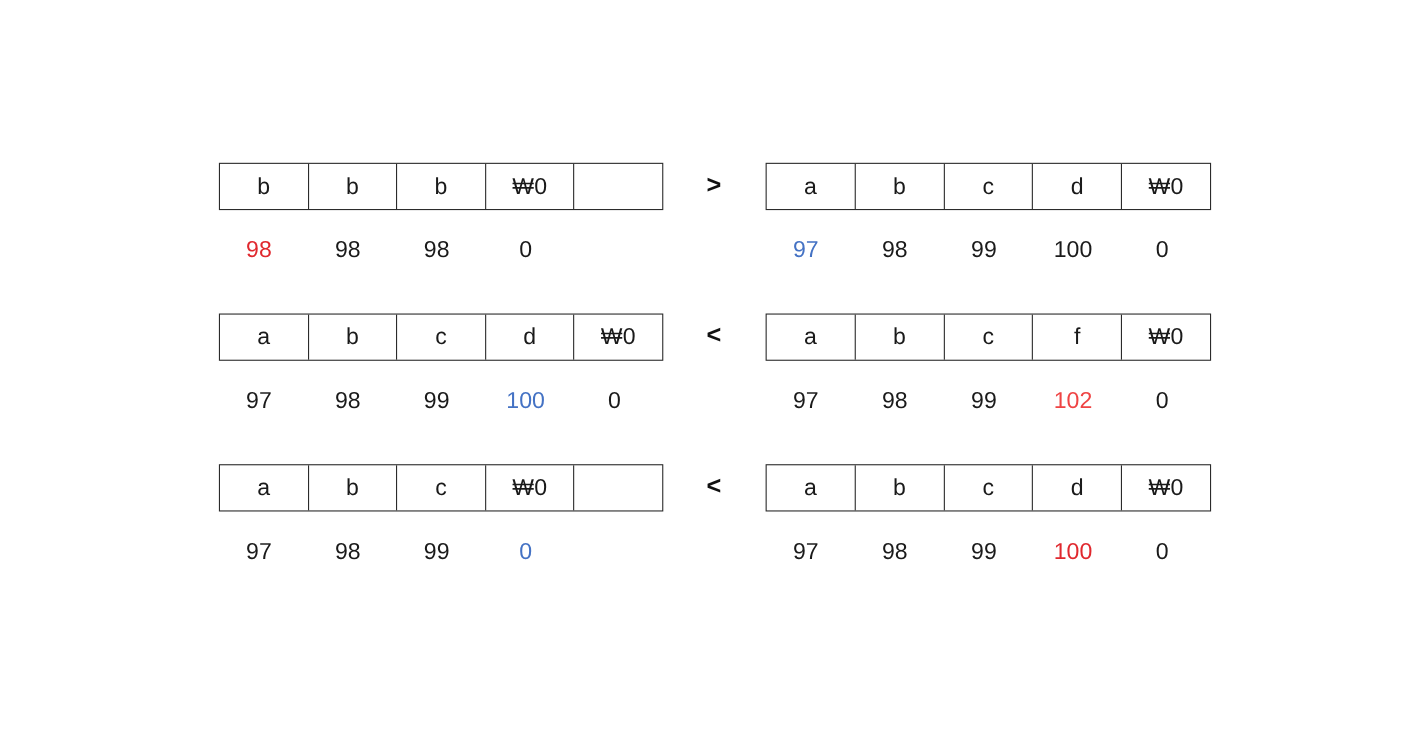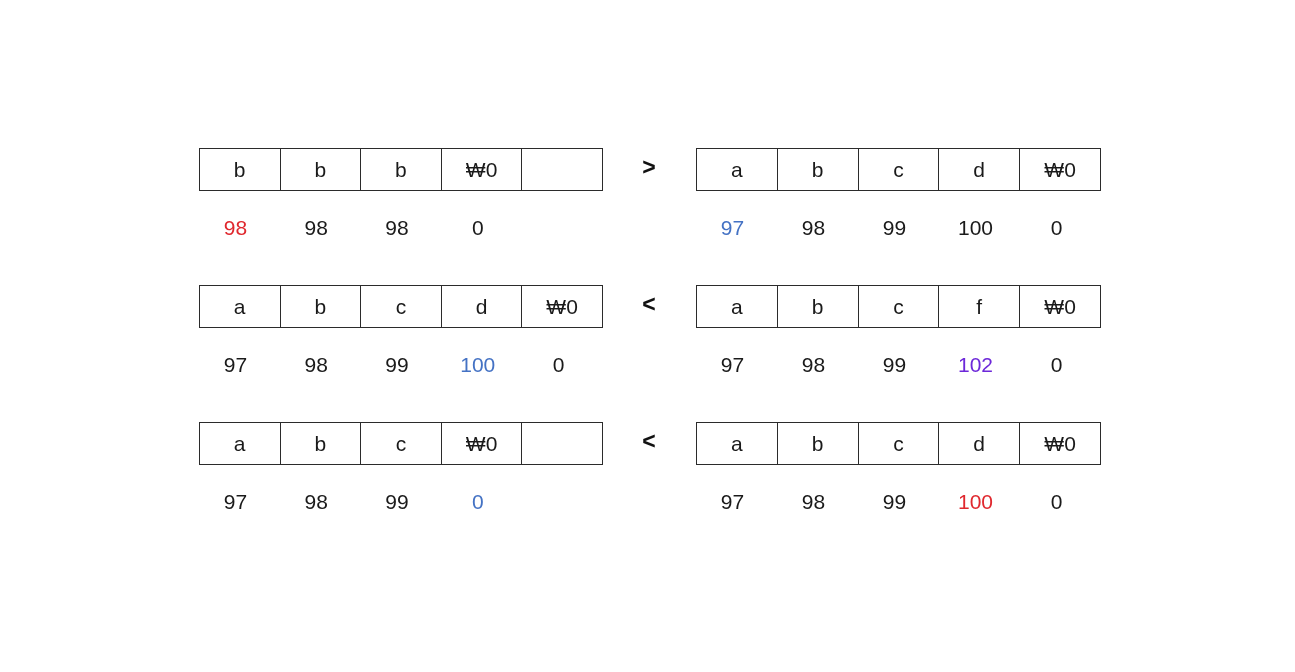--- a/index.html
+++ b/index.html
@@ -155,21 +155,21 @@
           <div class="cell">a</div>
           <div class="cell">b</div>
           <div class="cell">c</div>
           <div class="cell">f</div>
           <div class="cell">₩0</div>
         </div>
         <div class="num-strip">
           <div class="num" style="color: rgb(26, 26, 26);">97</div>
           <div class="num" style="color: rgb(26, 26, 26);">98</div>
           <div class="num" style="color: rgb(26, 26, 26);">99</div>
-          <div class="num" style="color: #6d28d9;">102</div>
+          <div class="num" style="color: #ef4444;">102</div>
           <div class="num" style="color: rgb(26, 26, 26);">0</div>
         </div>
       </div>
     </div>
     <div class="cmp-row r2">
       <div class="array-block left">
         <div class="cell-strip">
           <div class="cell">a</div>
           <div class="cell">b</div>
           <div class="cell">c</div>

